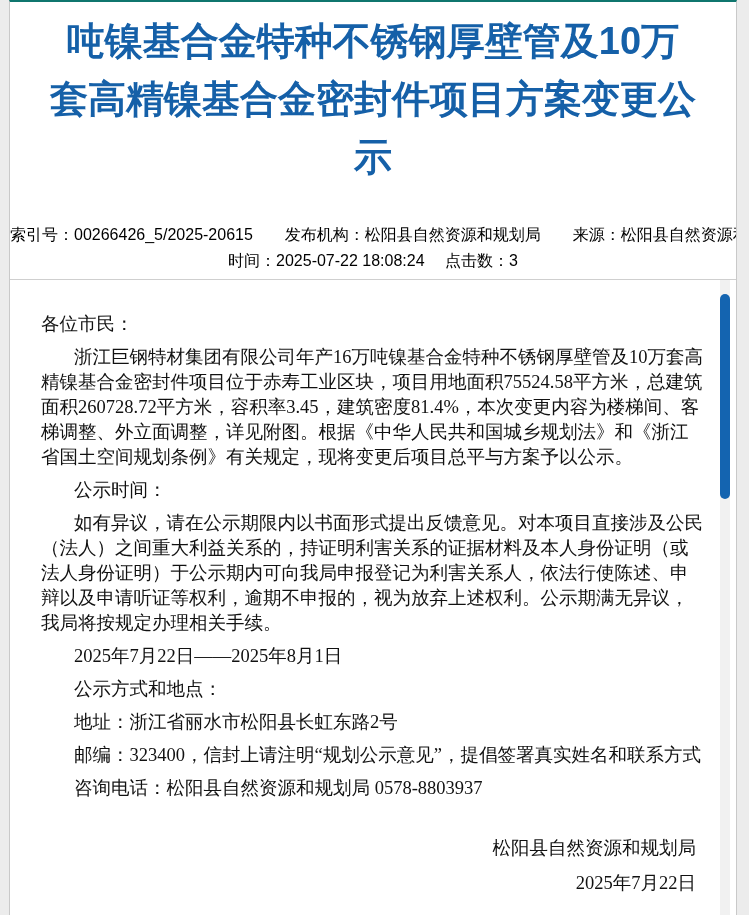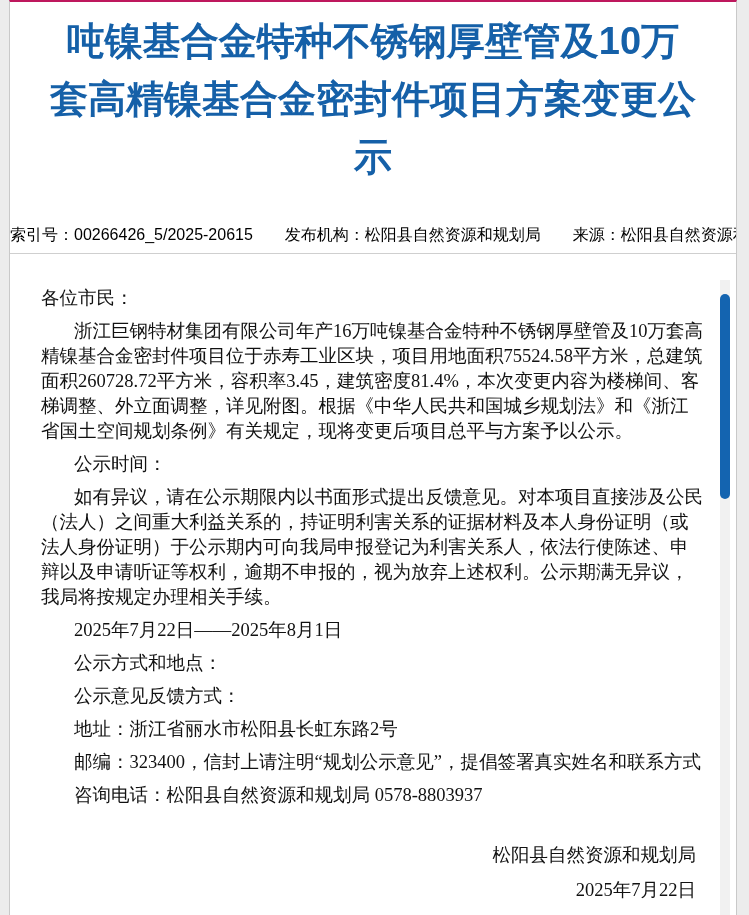--- a/index.html
+++ b/index.html
@@ -16,21 +16,21 @@
     background:var(--page-gray);
     font-family:"Liberation Sans",sans-serif;
   }
   .doc{
     position:relative;
     margin:0 12px 0 9px;
     height:915px;
     background:#ffffff;
     border-left:1px solid var(--border-gray);
     border-right:1px solid var(--border-gray);
-    border-top:2px solid #be185d;
+    border-top:2px solid #0f766e;
     overflow:hidden;
   }
   .doc-title{
     margin:10px 38px 0;
     text-align:center;
     font-family:"Liberation Sans",sans-serif;
     font-weight:700;
     font-size:38px;
     line-height:58px;
     color:var(--title-blue);
@@ -84,32 +84,32 @@
 </style>
 </head>
 <body>
 
 <div class="doc">
 
   <h1 class="doc-title">吨镍基合金特种不锈钢厚壁管及10万套高精镍基合金密封件项目方案变更公示</h1>
 
   <div class="meta">
     <div>索引号：00266426_5/2025-20615　　发布机构：松阳县自然资源和规划局　　来源：松阳县自然资源和规划局 发布</div>
+    <div>时间：2025-07-22 18:08:24　 点击数：3</div>
   </div>
 
   <div class="divider"></div>
 
   <div class="content">
     <p class="noindent">各位市民：</p>
     <p>浙江巨钢特材集团有限公司年产16万吨镍基合金特种不锈钢厚壁管及10万套高精镍基合金密封件项目位于赤寿工业区块，项目用地面积75524.58平方米，总建筑面积260728.72平方米，容积率3.45，建筑密度81.4%，本次变更内容为楼梯间、客梯调整、外立面调整，详见附图。根据《中华人民共和国城乡规划法》和《浙江省国土空间规划条例》有关规定，现将变更后项目总平与方案予以公示。</p>
     <p>公示时间：</p>
     <p>如有异议，请在公示期限内以书面形式提出反馈意见。对本项目直接涉及公民（法人）之间重大利益关系的，持证明利害关系的证据材料及本人身份证明（或法人身份证明）于公示期内可向我局申报登记为利害关系人，依法行使陈述、申辩以及申请听证等权利，逾期不申报的，视为放弃上述权利。公示期满无异议，我局将按规定办理相关手续。</p>
     <p>2025年7月22日——2025年8月1日</p>
     <p>公示方式和地点：</p>
-    <p>公示意见反馈方式：</p>
     <p>地址：浙江省丽水市松阳县长虹东路2号</p>
     <p>邮编：323400，信封上请注明“规划公示意见”，提倡签署真实姓名和联系方式</p>
     <p>咨询电话：松阳县自然资源和规划局 0578-8803937</p>
 
     <div class="signature">
       <p>松阳县自然资源和规划局</p>
       <p>2025年7月22日</p>
     </div>
   </div>
 

